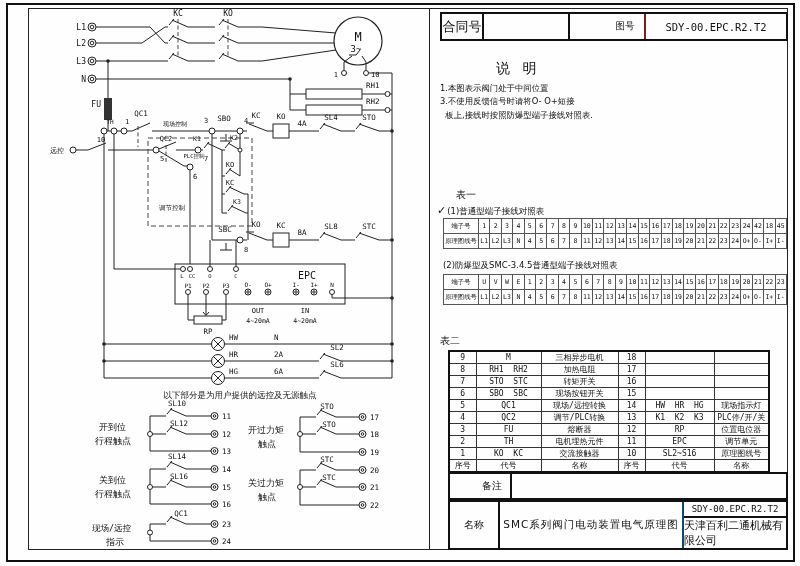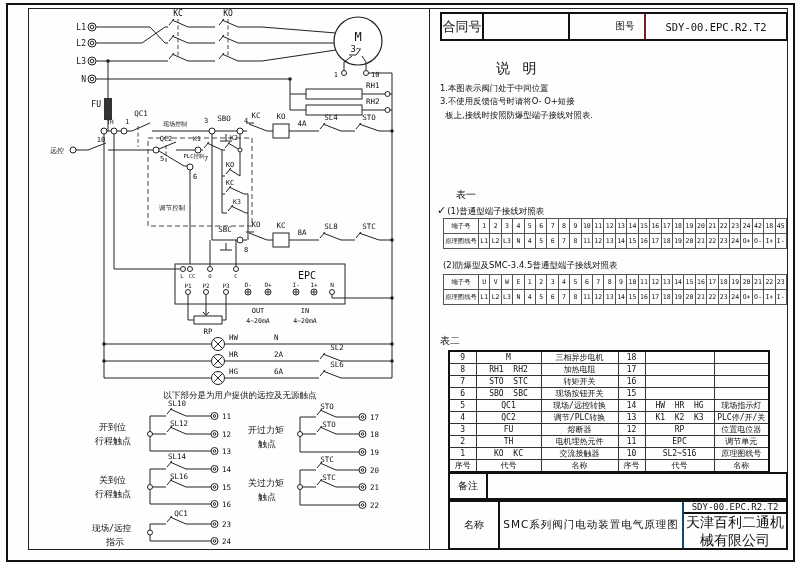--- a/index.html
+++ b/index.html
@@ -31,30 +31,30 @@
   .note-line{font-size:8.4px;line-height:13.4px;white-space:pre;}
   .sec-label{position:absolute;font-size:10px;}
   .sub-title{position:absolute;font-size:8.5px;}
   .check{color:#111;font-size:11px;font-weight:bold;margin-right:1px;}
   .termtable{position:absolute;border-collapse:collapse;table-layout:fixed;width:344px;border:1px solid #333;}
   .termtable td{border:1px solid #555;height:14px;text-align:center;font-size:6.5px;padding:0;white-space:pre;overflow:hidden;font-family:"DejaVu Sans Mono","DejaVu Sans",sans-serif;}
   .termtable td.rl{width:34px;font-size:6.3px;font-family:"DejaVu Sans","Liberation Sans",sans-serif;}
   #comp-table{position:absolute;left:448px;top:350px;width:320px;border-collapse:collapse;table-layout:fixed;border:2px solid #111;}
   #comp-table td{border:1px solid #333;height:10px;text-align:center;font-size:8px;padding:0;white-space:pre;overflow:hidden;font-family:"DejaVu Sans Mono","DejaVu Sans",sans-serif;}
   #remark-block{left:448px;top:472px;width:340px;height:28px;border:2px solid #111;display:flex;}
-  .rm-label{width:36px;border-right:2px solid #111;display:flex;align-items:center;justify-content:center;font-size:10px;}
+  .rm-label{width:36px;border-right:2px solid #111;display:flex;align-items:center;justify-content:center;font-size:10px;padding-left:24px;}
   .rm-value{flex:1;display:flex;align-items:center;justify-content:center;font-size:11px;letter-spacing:2.5px;}
   #name-block{left:448px;top:500px;width:340px;height:50px;border:2px solid #111;display:flex;}
   .nm-label{width:30px;border-right:2px solid #111;display:flex;align-items:center;justify-content:center;
             font-size:10px;width:30px;word-break:break-all;text-align:center;line-height:14px;padding:0 9px;}
   .nm-mid{width:182px;border-right:2px solid #0c4a6e;display:flex;align-items:center;justify-content:center;font-size:10.5px;letter-spacing:1px;}
   .nm-right{flex:1;display:flex;flex-direction:column;}
   .nm-dwg{height:24px;border-bottom:2px solid #111;display:flex;align-items:center;justify-content:center;
           font-size:9px;font-family:"DejaVu Sans Mono","DejaVu Sans",sans-serif;}
-  .nm-co{flex:1;display:flex;align-items:center;justify-content:center;font-size:14px;text-align:center;}
+  .nm-co{flex:1;display:flex;align-items:center;justify-content:center;font-size:11px;}
 </style>
 </head>
 <body>
 
 <div id="page">
   <div id="outer-frame" class="frame"></div>
   <div id="inner-frame" class="frame"></div>
   <div id="divider"></div>
 
   <svg width="430" height="566" viewBox="0 0 430 566" style="position:absolute;left:0;top:0">

